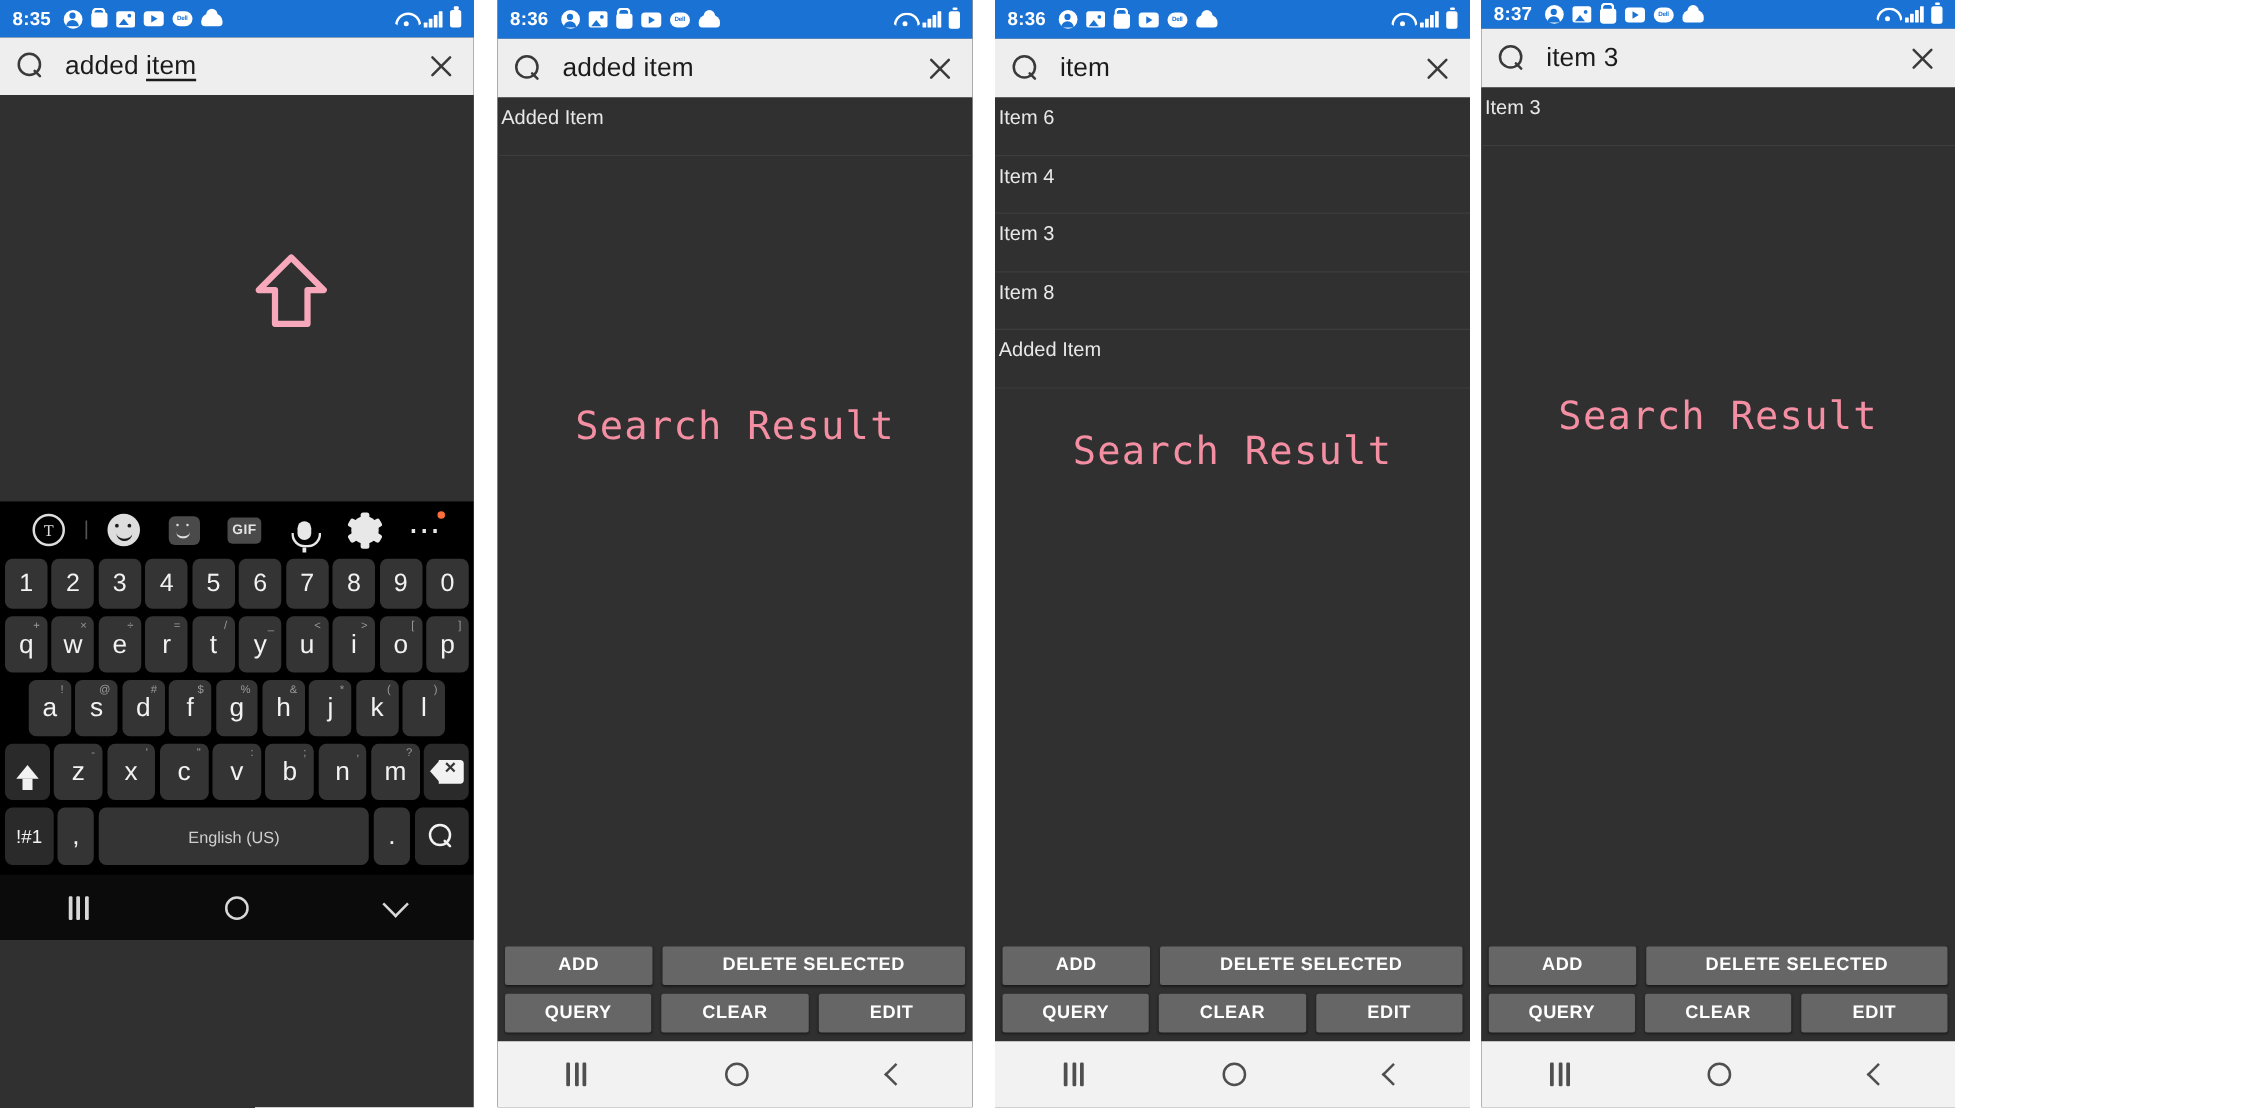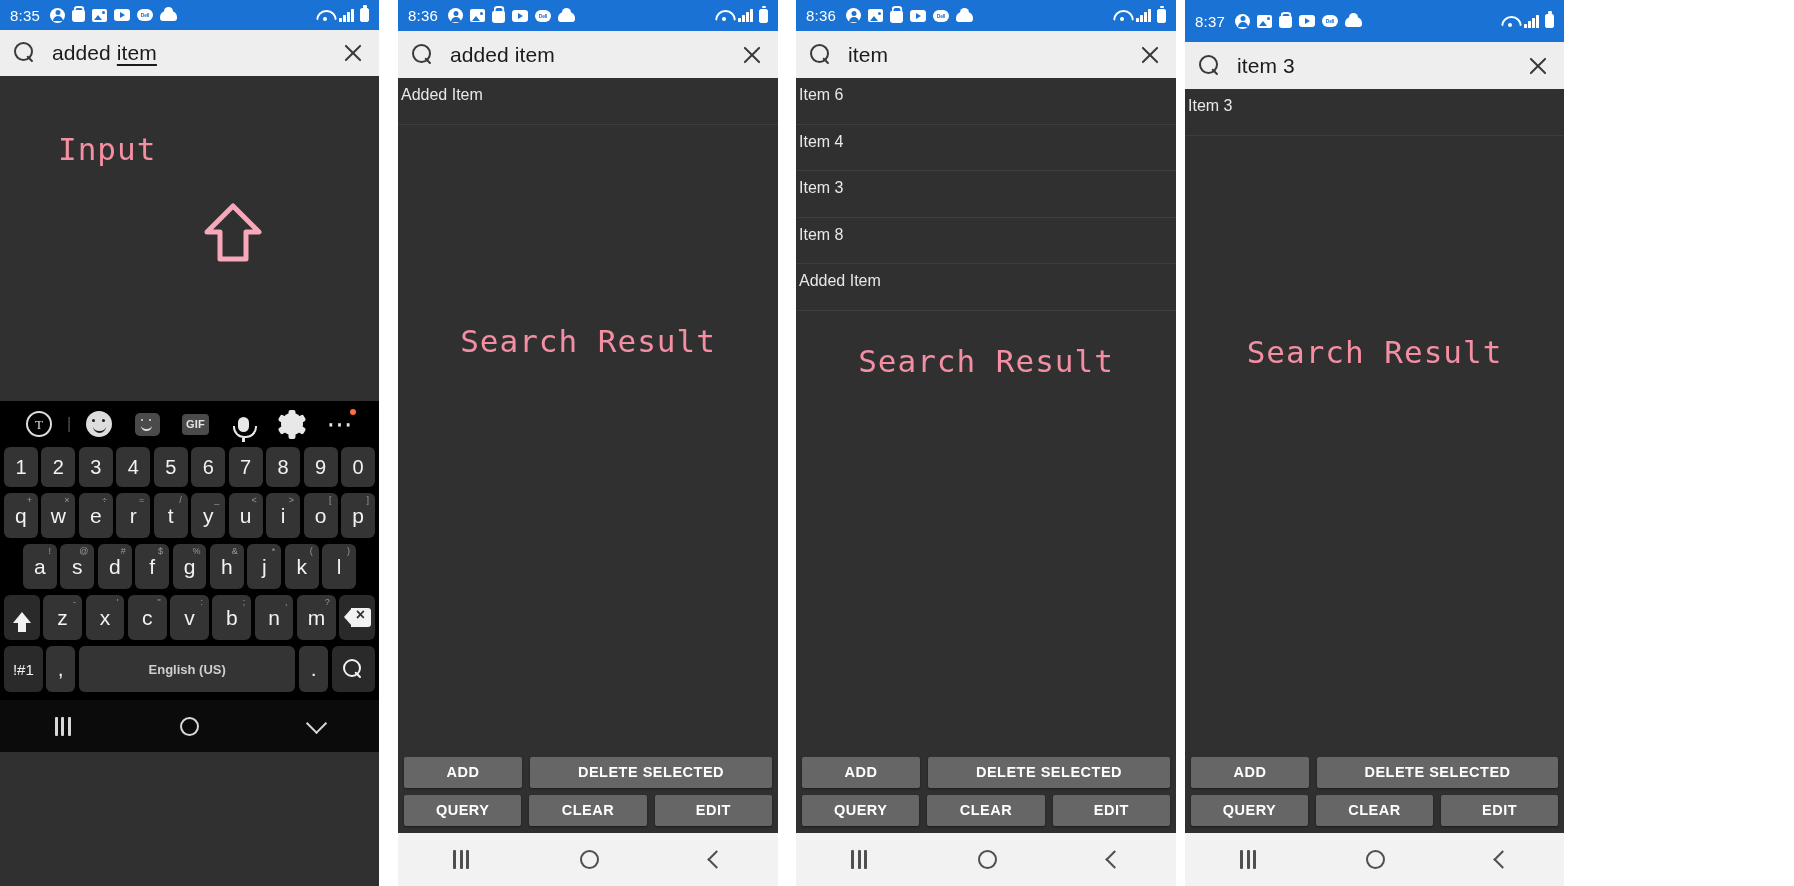--- a/index.html
+++ b/index.html
@@ -26,21 +26,21 @@
   .statusbar {
     flex: none;
     background: #1a73d4;
     color: #ffffff;
     display: flex; align-items: center;
     padding: 0 10px;
     gap: 7px;
     font-size: 14.5px;
     letter-spacing: .2px;
   }
-  .statusbar .clock { font-size: 15px; margin-right: 3px; font-weight: 400; }
+  .statusbar .clock { font-size: 15px; margin-right: 3px; font-weight: 700; }
   .sb-icons { display: flex; align-items: center; gap: 7px; }
   .sb-right { margin-left: auto; display: flex; align-items: center; gap: 6px; }
   .ic-person { width: 15px; height: 15px; border-radius: 50%; background: #fff; position: relative; }
   .ic-person::before { content:""; position:absolute; left:50%; top:2.5px; transform:translateX(-50%);
     width:5px; height:5px; border-radius:50%; background:#1a73d4; }
   .ic-person::after { content:""; position:absolute; left:50%; bottom:1.5px; transform:translateX(-50%);
     width:10px; height:5px; border-radius:5px 5px 0 0; background:#1a73d4; }
   .ic-bag { width: 13px; height: 12px; background:#fff; border-radius:2px 2px 3px 3px; position: relative; margin-top:2px;}
   .ic-bag::before { content:""; position:absolute; left:50%; top:-4.5px; transform:translateX(-50%);
     width:7px; height:6px; border:2px solid #fff; border-bottom:none; border-radius:4px 4px 0 0; }
@@ -173,21 +173,21 @@
   .key {
     background: #343434; border-radius: 6px;
     color: #f2f2f2; position: relative;
     display: flex; align-items: center; justify-content: center;
     font-size: 21px;
     flex: 1;
   }
   .key .sup { position: absolute; top: 2px; right: 6px; font-size: 9px; color: #9a9a9a; }
   .key.num { font-size: 20px; }
   .key.fn { background: #2a2a2a; }
-  .key.space { flex: 4.6; font-size: 13px; color:#cfcfcf;font-weight:bold; }
+  .key.space { flex: 4.6; font-size: 13px; color:#cfcfcf; }
   .key.narrow { flex: .62; }
   .key.shiftk { flex: .92; }
   .key.bsk { flex: .92; }
   .key.sym { flex: .82; font-size: 15px; }
   .key.enter { flex: .92; }
   .arrow-up { width:0;height:0;border-left:9px solid transparent;border-right:9px solid transparent;border-bottom:11px solid #f2f2f2; position:relative;}
   .arrow-up::after { content:""; position:absolute; left:-4px; top:11px; width:8px;height:9px;background:#f2f2f2;}
   .bs-icon { width:27px;height:19px;position:relative; }
   .bs-icon::before{ content:""; position:absolute; left:7px;top:0;width:20px;height:19px;background:#f2f2f2;border-radius:0 3px 3px 0;}
   .bs-icon::after{ content:"\00d7"; position:absolute; left:12px;top:-2px;color:#343434;font-size:16px;font-weight:bold;}
@@ -228,21 +228,20 @@
       </span>
     </div>
 
     <div class="searchbar" style="height:46px">
       <span class="search-mag"></span>
       <span class="search-text"><span>added </span><span class="underlined">item</span></span>
       <span class="search-close"></span>
     </div>
 
     <div class="bodyarea" style="flex:none;height:325px">
-      <div class="watermark" style="top:55px; text-align:left; left:58px; width:auto">Input</div>
 
       <svg class="anno-arrow" style="left:203px; top:126px" width="60" height="62" viewBox="0 0 60 62">
         <polygon points="30,4 56,30 43,30 43,57 17,57 17,30 4,30" fill="none" stroke="#f7a8bb" stroke-width="5" stroke-linejoin="round"></polygon>
       </svg>
     </div>
 
     <div class="kb">
       <div class="kb-toolbar">
         <span class="kbt">
             <span class="kbt-trans">T</span>
@@ -558,21 +557,21 @@
           <i></i>
         </span>
       <span class="nav-home"></span>
       <span class="nav-back"></span>
     </div>
   </div>
 
   <div class="gap" style="width:9px"></div>
 
   <div class="panel" id="p4" style="width:379px">
-    <div class="statusbar" style="height:42px">
+    <div class="statusbar" style="height:23px">
       <span class="clock">8:37</span>
       <span class="sb-icons">
         <span class="ic-person"></span>
         <span class="ic-photo"></span>
         <span class="ic-bag"></span>
         <span class="ic-play"></span>
         <span class="ic-dell">Dell</span>
         <span class="ic-cloud"></span>
       </span>
       <span class="sb-right">

